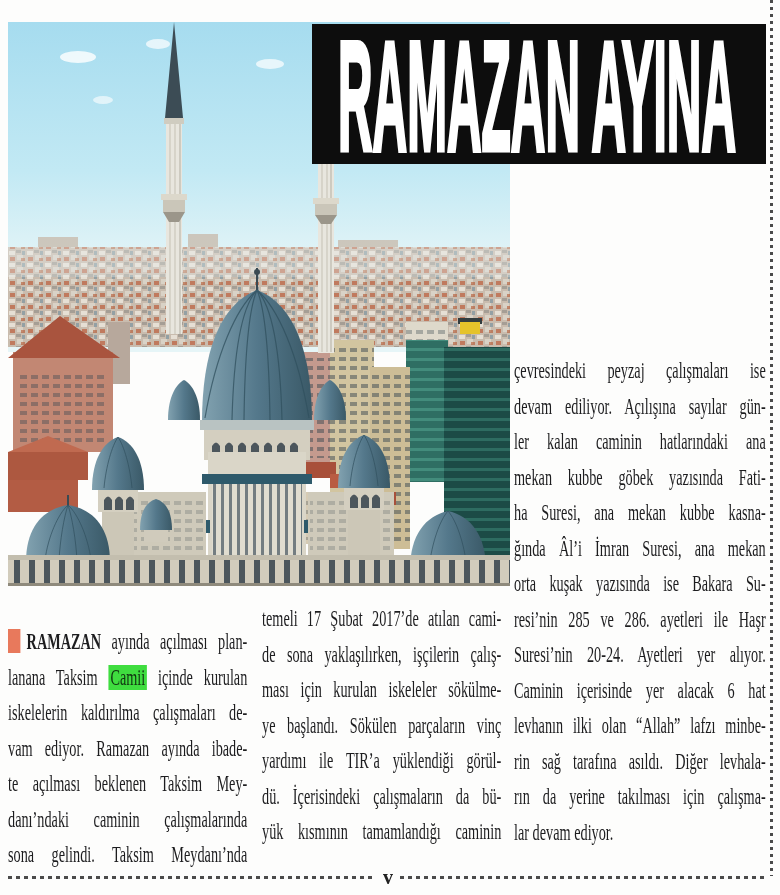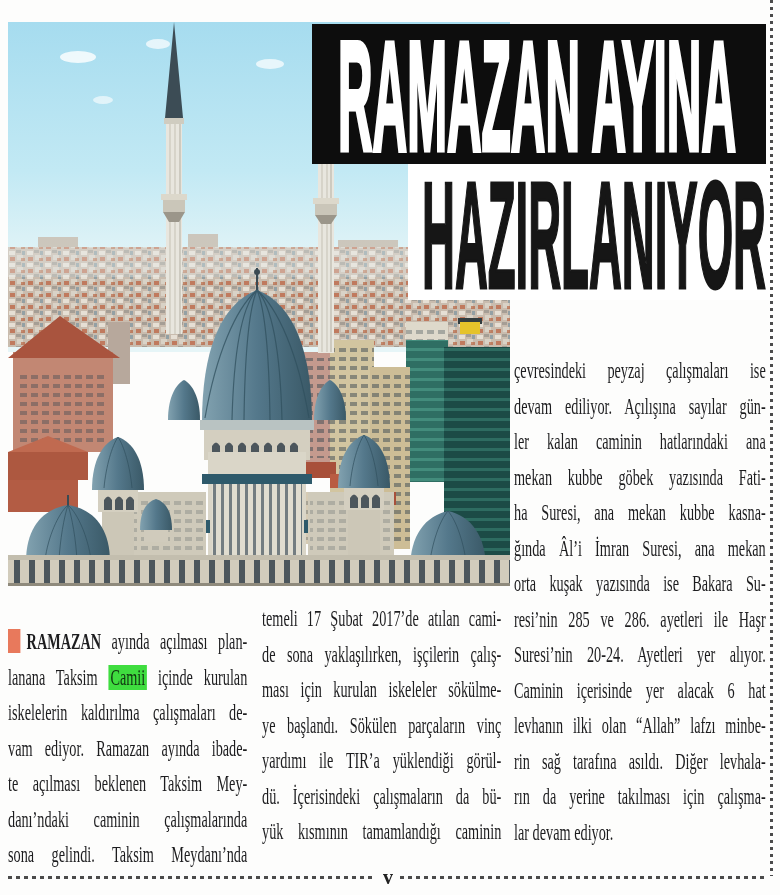--- a/index.html
+++ b/index.html
@@ -224,25 +224,20 @@
       </g>
     </svg>
     <div class="colonnade"></div>
   </div>
 
   <div class="hl-banner">
     <svg viewBox="0 0 454 140" preserveAspectRatio="none">
       <text x="26" y="126" font-size="155" fill="#ffffff" stroke="#ffffff" stroke-width="5" textLength="398" lengthAdjust="spacingAndGlyphs">RAMAZAN AYINA</text>
     </svg>
   </div>
-  <div class="sub-banner">
-    <svg viewBox="0 0 372 136" preserveAspectRatio="none">
-      <text x="14" y="124" font-size="152" fill="#161616" stroke="#161616" stroke-width="3" textLength="344" lengthAdjust="spacingAndGlyphs">HAZIRLANIYOR</text>
-    </svg>
-  </div>
 
   <p class="col col1"><span class="bullet"></span><span class="lead-word">RAMAZAN</span><span> ayında açılması plan-
 lanana Taksim </span><mark class="hl">Camii</mark><span> içinde kurulan
 iskelelerin kaldırılma çalışmaları de-
 vam ediyor. Ramazan ayında ibade-
 te açılması beklenen Taksim Mey-
 danı’ndaki caminin çalışmalarında
 sona gelindi. Taksim Meydanı’nda</span></p>
 
   <div class="col col2 lines justify-all">

